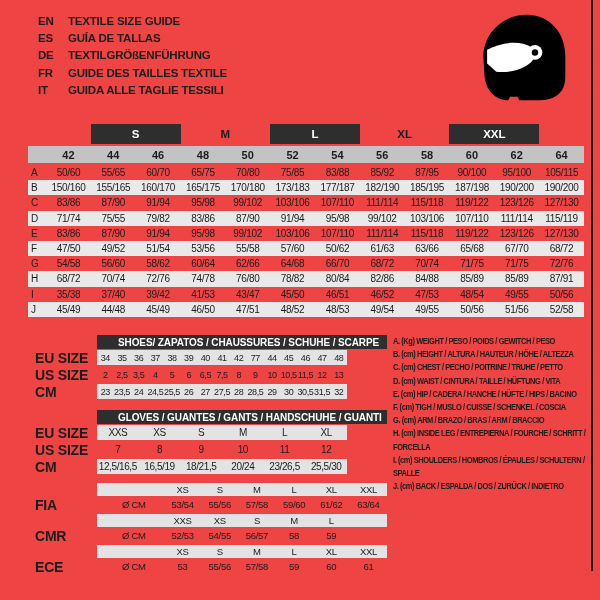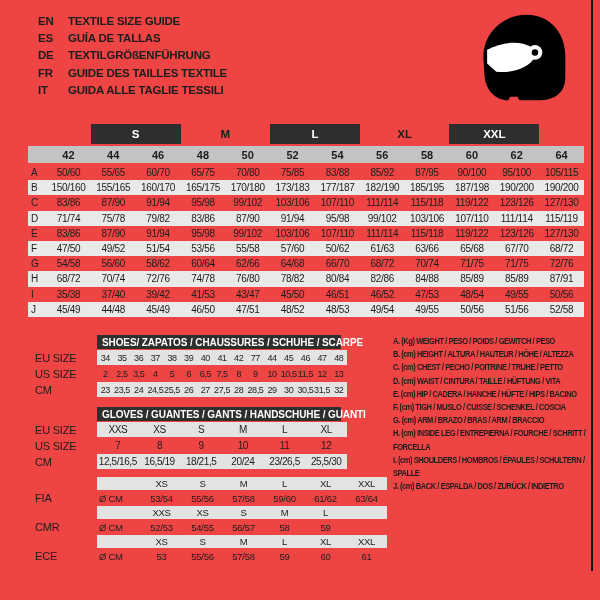--- a/index.html
+++ b/index.html
@@ -34,38 +34,38 @@
   .sizes .cell{display:flex;align-items:center;justify-content:center;}
   .trow{display:grid;grid-template-columns:18px repeat(12,1fr);height:15.2px;
         font-size:10px;letter-spacing:-0.3px;}
   .trow .cell{display:flex;align-items:center;justify-content:center;white-space:nowrap;}
   .trow .rowlabel{justify-content:flex-start;padding-left:3px;}
   .band{background:var(--row-band);}
 
   
   .lower-left{position:absolute;left:35px;top:335px;width:352px;}
   .sub-row{display:flex;margin-bottom:1px;}
-  .sub-label{width:62px;flex:0 0 62px;font-weight:400;font-size:11px;
+  .sub-label{width:62px;flex:0 0 62px;font-weight:700;font-size:14px;
              display:flex;align-items:center;letter-spacing:-0.2px;}
-  .sub-titlebar{width:244px;background:var(--bar-dark);color:#fff;font-weight:700;
+  .sub-titlebar{width:290px;background:var(--bar-dark);color:#fff;font-weight:700;
                 font-size:10px;height:14px;display:flex;align-items:center;
-                padding-left:5px;letter-spacing:-0.1px;white-space:nowrap;}
+                padding-left:21px;letter-spacing:-0.1px;white-space:nowrap;}
   .sub-cells{width:250px;display:flex;height:15px;}
   .sub-cells .scell{flex:1;display:flex;align-items:center;justify-content:center;
                     font-size:9px;letter-spacing:-0.4px;white-space:nowrap;}
   .sub-cells.big .scell{font-size:10px;}
   .sub-band{background:var(--sub-band);} .gap-md{height:9px;} .gap-lg{height:7px;}
 
   
   .h-cells{width:290px;display:flex;}
   .h-sizes .h-cells{height:13px;}
   .h-data .h-cells{height:14px;}
   .hcell{flex:1;display:flex;align-items:center;justify-content:center;
          font-size:9.5px;letter-spacing:-0.3px;white-space:nowrap;}
-  .hcell.unit{flex:0 0 44px;justify-content:flex-start;padding-left:2px;}
+  .hcell.unit{flex:0 0 44px;justify-content:flex-start;padding-left:2px;margin-left:23px;}
 
   
   .legend{position:absolute;left:393px;top:335px;width:235px;
           font-size:8.8px;font-weight:700;line-height:13.2px;letter-spacing:-0.5px;
           transform:scaleX(0.85);transform-origin:top left;}
   .legend-line{white-space:normal;}
 </style>
 </head>
 <body>
 
@@ -168,21 +168,21 @@
           <div class="cell">107/110</div>
           <div class="cell">111/114</div>
           <div class="cell">115/118</div>
           <div class="cell">119/122</div>
           <div class="cell">123/126</div>
           <div class="cell">127/130</div>
         </div>
         <div class="trow band">
           <div class="cell rowlabel">D</div>
           <div class="cell">71/74</div>
-          <div class="cell">75/78</div>
+          <div class="cell">75/55</div>
           <div class="cell">79/82</div>
           <div class="cell">83/86</div>
           <div class="cell">87/90</div>
           <div class="cell">91/94</div>
           <div class="cell">95/98</div>
           <div class="cell">99/102</div>
           <div class="cell">103/106</div>
           <div class="cell">107/110</div>
           <div class="cell">111/114</div>
           <div class="cell">115/119</div>

